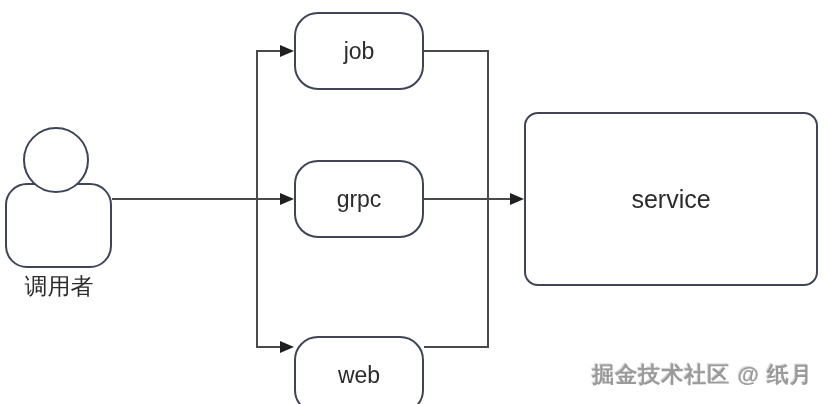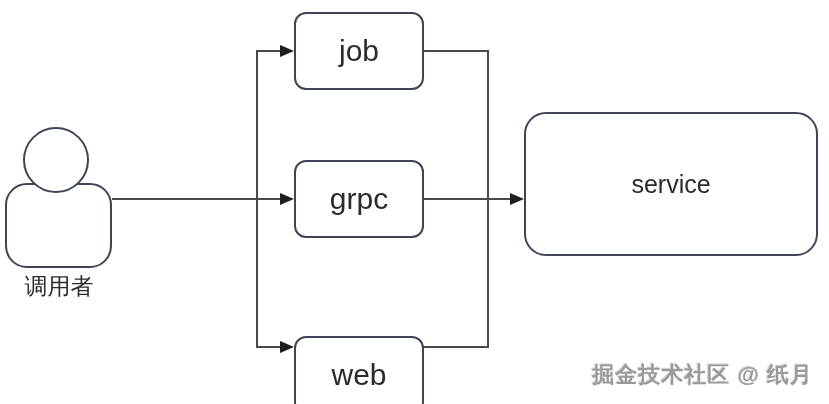--- a/index.html
+++ b/index.html
@@ -74,36 +74,36 @@
     z-index: 2;
   }
   .a-job     { left: 280px; top: 45px; }
   .a-grpc    { left: 280px; top: 193px; }
   .a-web     { left: 280px; top: 341px; }
   .a-service { left: 510px; top: 193px; }
   
   .node {
     position: absolute;
     border: 2px solid var(--node-border);
-    border-radius: 12px;
+    border-radius: 24px;
     background: #fff;
     display: flex;
     align-items: center;
     justify-content: center;
-    font-size: 30px;
+    font-size: 23px;
     color: var(--text);
     z-index: 4;
   }
   .n-job     { left: 294px; top: 12px;  width: 130px; height: 78px; }
   .n-grpc    { left: 294px; top: 160px; width: 130px; height: 78px; }
   .n-web     { left: 294px; top: 308px; width: 130px; height: 78px; margin-top: 28px; }
   .n-service {
     left: 524px; top: 112px;
-    width: 294px; height: 144px;
-    border-radius: 22px;
+    width: 294px; height: 174px;
+    border-radius: 14px;
     font-size: 25px;
   }
   
   .watermark {
     position: absolute;
     right: 16px; bottom: 14px;
     font-size: 22px;
     font-weight: bold;
     letter-spacing: 1px;
     color: var(--watermark);

